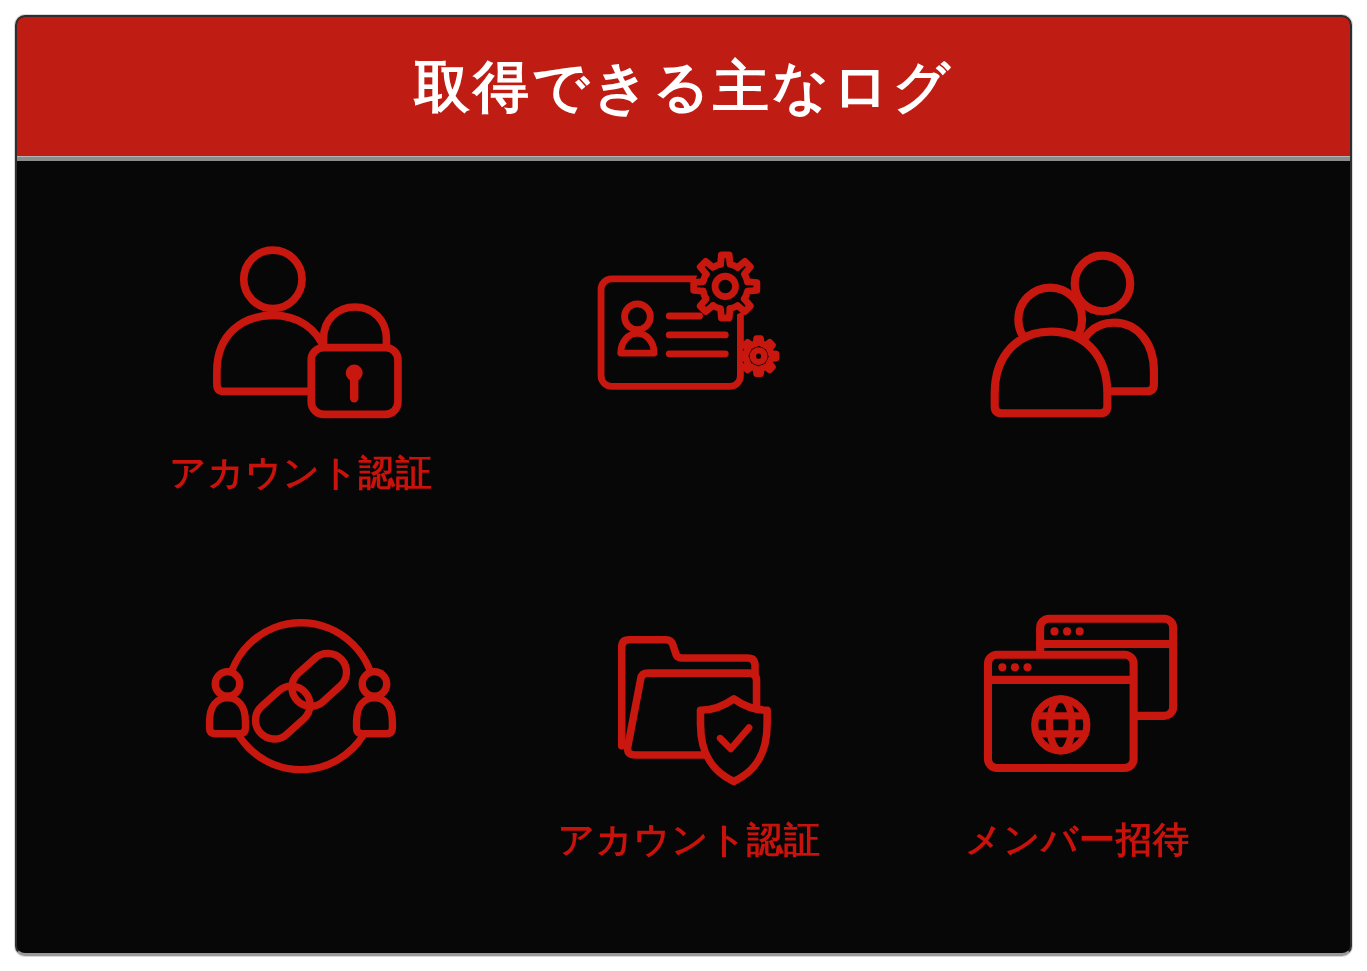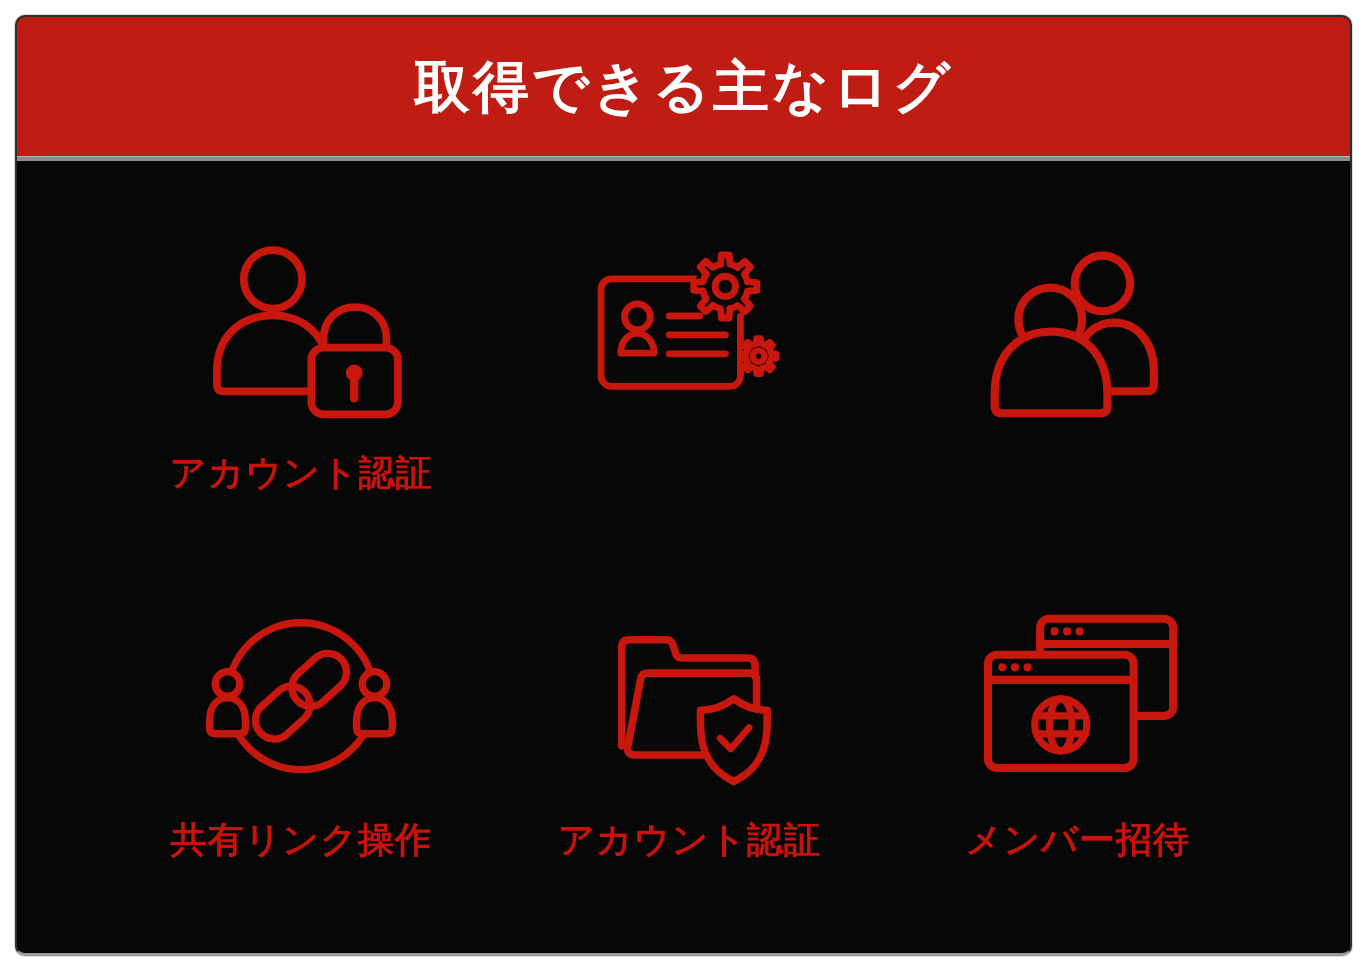--- a/index.html
+++ b/index.html
@@ -178,21 +178,20 @@
           <g transform="rotate(-42 120 108)" class="st" style="stroke-width:9">
             <rect x="53" y="85" width="74" height="46" rx="23"></rect>
             <rect x="113" y="85" width="74" height="46" rx="23"></rect>
           </g>
           <circle class="st fillbg" cx="30" cy="93" r="15" style="stroke-width:9"></circle>
           <path class="st fillbg" style="stroke-width:9" d="M8,147 L8,140 C8,120 17,110 30,110 C43,110 52,120 52,140 L52,147 Q52,154 45,154 L15,154 Q8,154 8,147 Z"></path>
           <circle class="st fillbg" cx="210" cy="93" r="15" style="stroke-width:9"></circle>
           <path class="st fillbg" style="stroke-width:9" d="M188,147 L188,140 C188,120 197,110 210,110 C223,110 232,120 232,140 L232,147 Q232,154 225,154 L195,154 Q188,154 188,147 Z"></path>
         </svg>
       </div>
-      <div class="item-label">共有リンク操作</div>
     </div>
 
     <div class="cell">
       <div class="icon-wrap">
         <svg viewBox="0 0 240 235" aria-hidden="true">
           <path class="st" d="M30,182 L30,52 Q30,42 40,42 L88,42 Q96,42 98,50 L102,62 Q104,66 110,66 L196,66 Q206,66 206,76 L206,86"></path>
           <path class="st fillbg" d="M48,194 Q36,194 38,183 L55,94 Q56,86 65,86 L198,86 Q208,86 208,96 L208,184 Q208,194 198,194 Z"></path>
           <path class="st fillbg" d="M178,120 C192,130 208,135 222,135 L222,153 C222,191 208,215 178,229 C148,215 134,191 134,153 L134,135 C148,135 164,130 178,120 Z"></path>
           <polyline class="st" points="160,172 174,186 198,158" style="stroke-width:9"></polyline>
         </svg>

